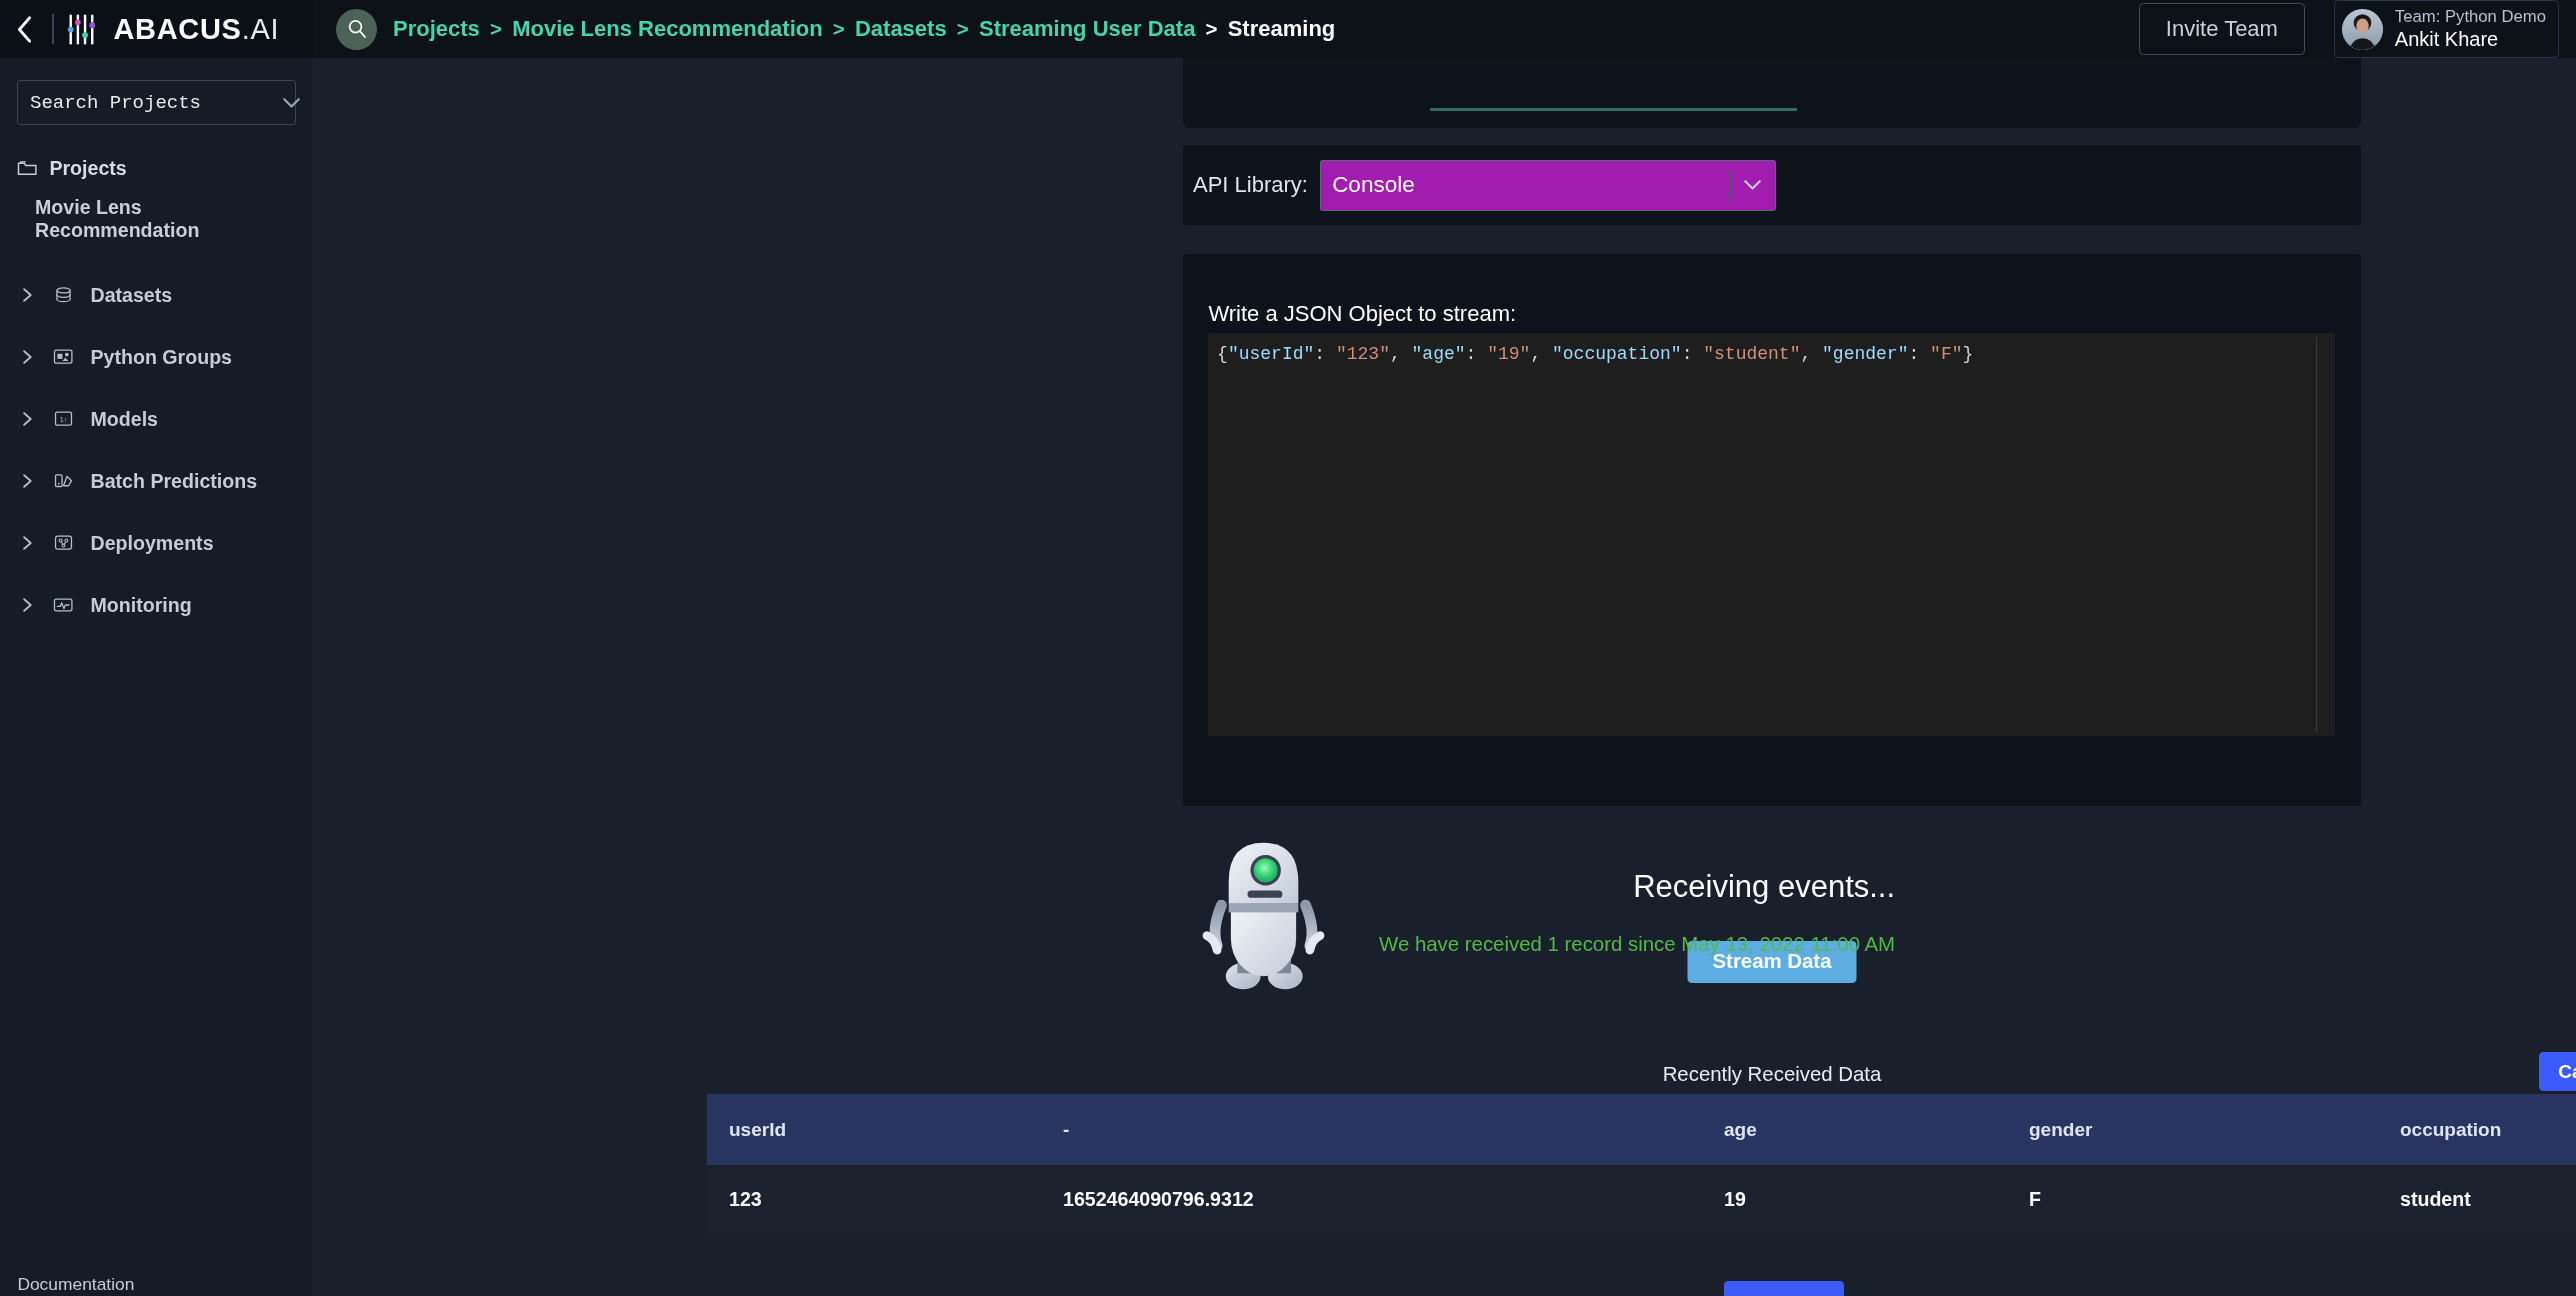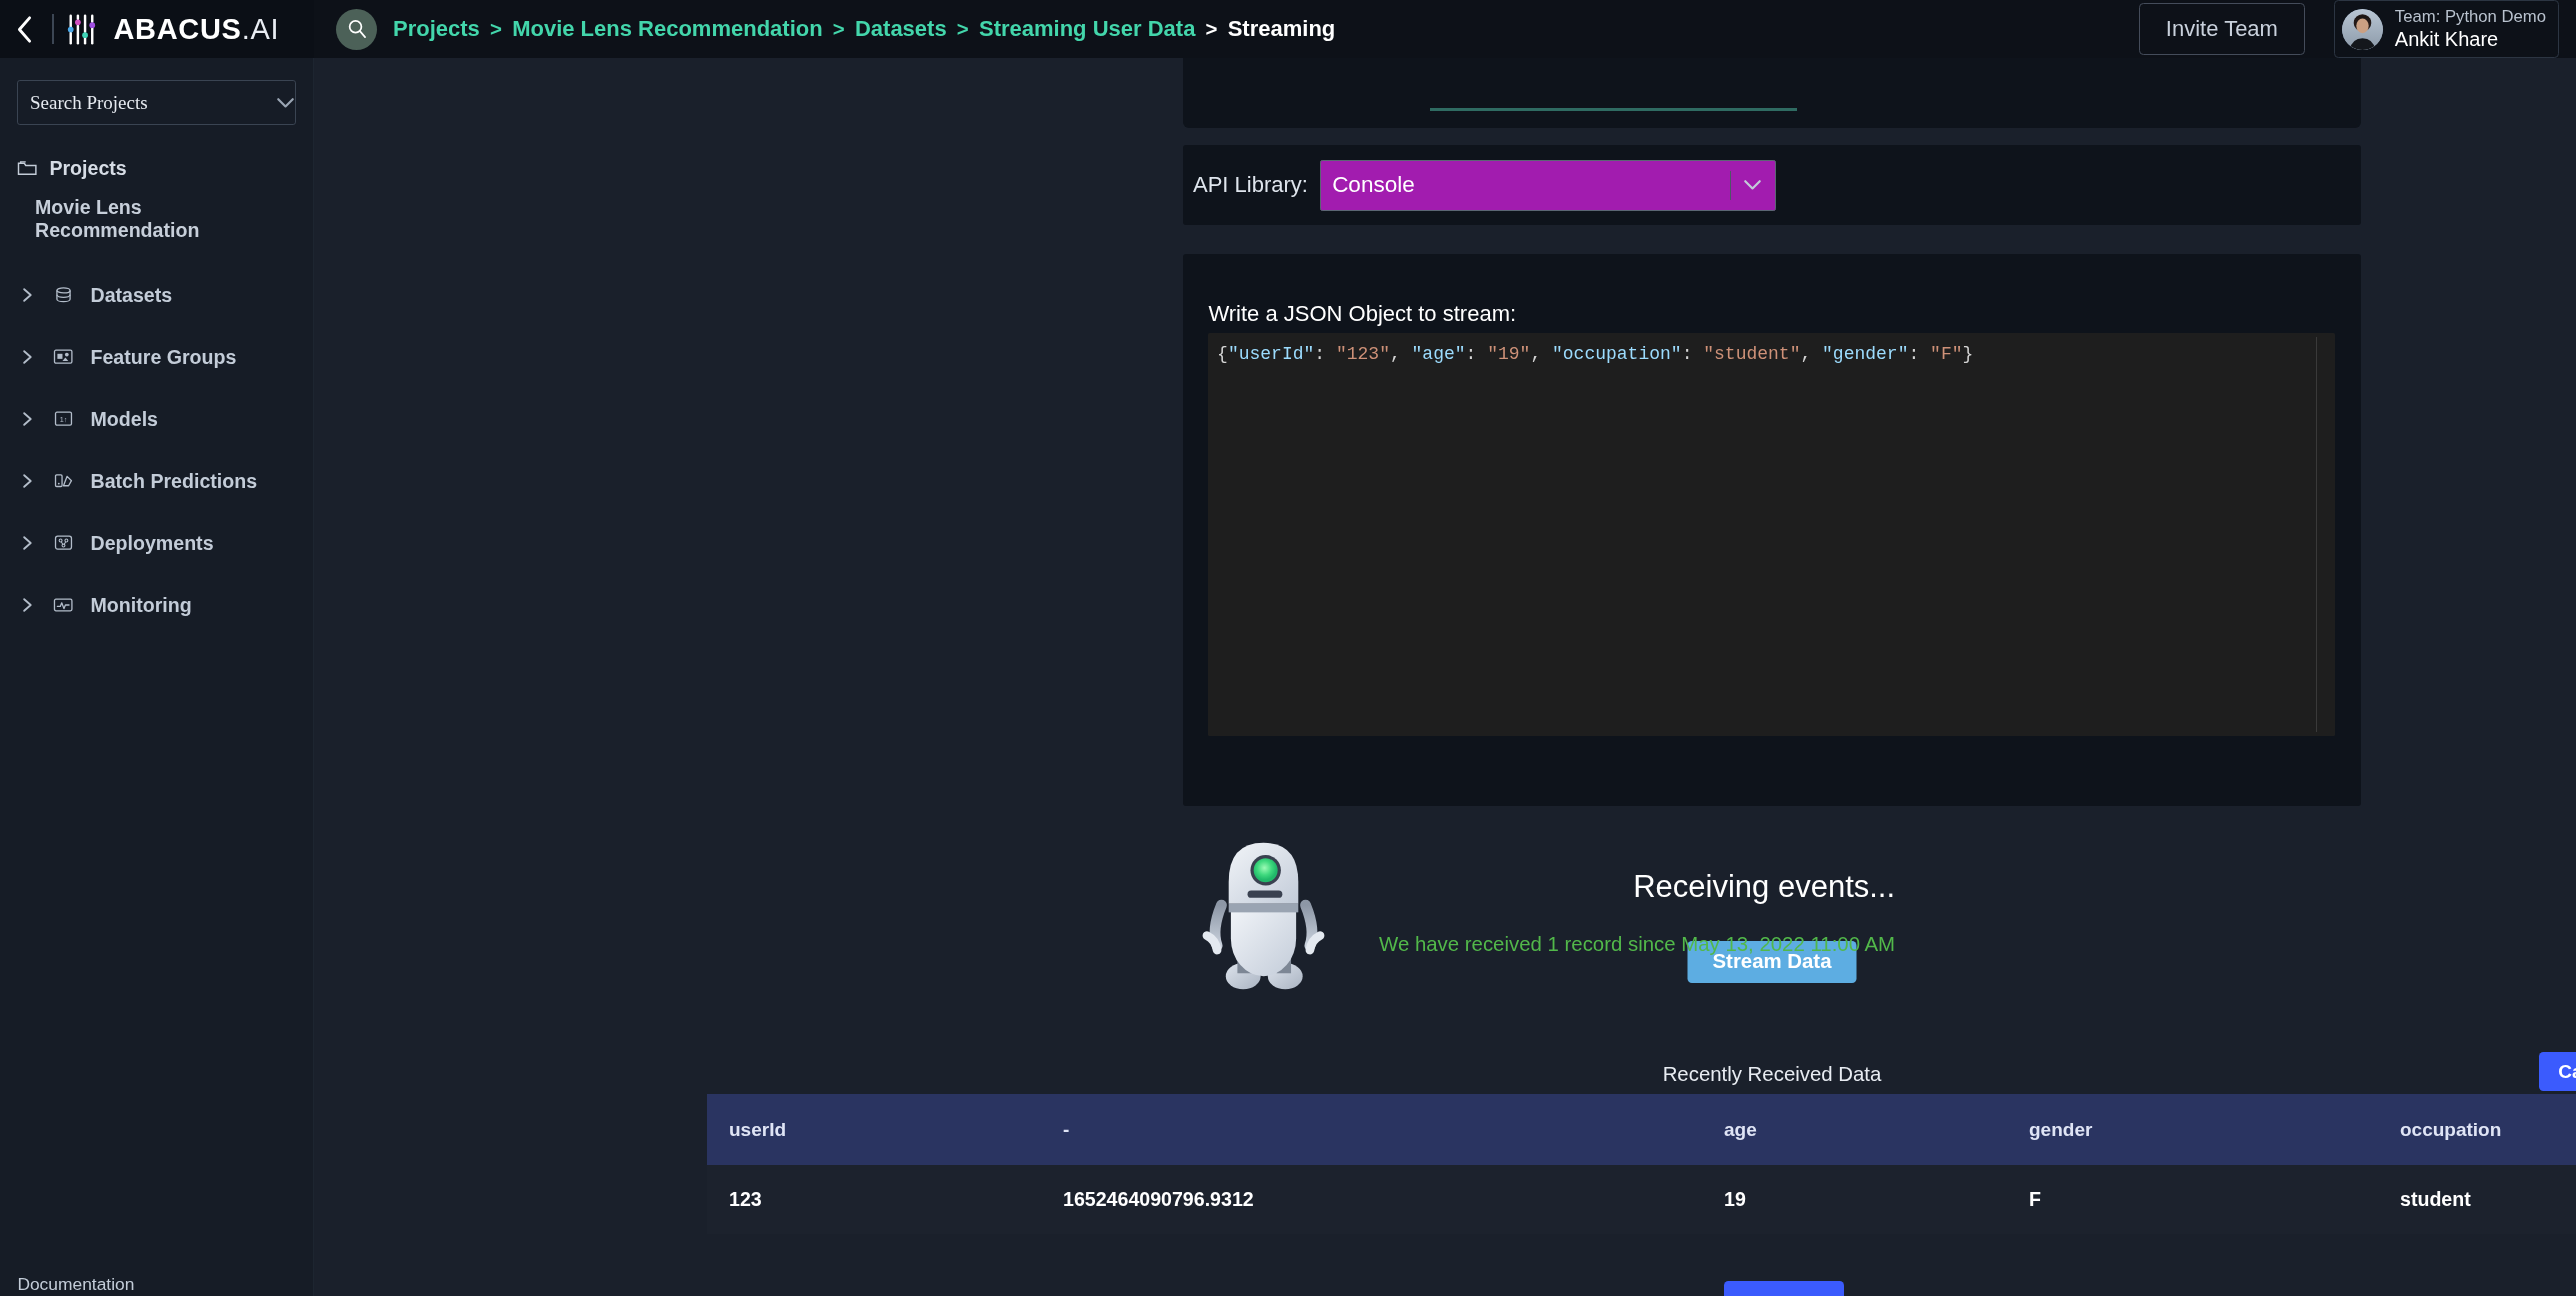--- a/index.html
+++ b/index.html
@@ -159,21 +159,21 @@
     cursor: pointer;
   }
   .search-projects input {
     flex: 1;
     background: transparent;
     border: none;
     outline: none;
     color: #e6eaf0;
     font-size: 19px;
     padding: 0 11.6px;
-    font-family: Liberation Serif, serif;
+    font-family: Liberation Mono, monospace;
   }
   .search-projects input::placeholder { color: #e6eaf0; }
   .sp-divider { width: 0.7px; height: 25px; background: #4d5866; }
   .sp-chevron {
     width: 44px; display:flex; align-items:center; justify-content:center;
   }
 
   .nav-projects {
     display: flex; align-items: center; gap: 11.6px;
     padding: 0 17.4px;
@@ -554,21 +554,21 @@
             </svg>
           </span>
           <span class="nicon">
             <svg width="20.4" height="17.4" viewBox="0 0 28 24">
               <rect x="2" y="3" width="24" height="18" rx="2" fill="none" stroke="#b3bdca" stroke-width="1.8"></rect>
               <rect x="6" y="8" width="7" height="7" fill="#b3bdca"></rect>
               <circle cx="19" cy="9" r="2.6" fill="#b3bdca"></circle>
               <path d="M13 18 l4 -5 l4 5Z" fill="#b3bdca"></path>
             </svg>
           </span>
-          <span class="lbl">Feature Groups</span>
+          <span class="lbl">Python Groups</span>
         </div>
 
         <div class="nav-item">
           <span class="caret">
             <svg width="11.6" height="16" viewBox="0 0 16 22">
               <polyline points="3,3 12,11 3,19" fill="none" stroke="#b3bdca" stroke-width="2.6" stroke-linecap="round" stroke-linejoin="round"></polyline>
             </svg>
           </span>
           <span class="nicon">
             <svg width="19" height="17.4" viewBox="0 0 26 24">

